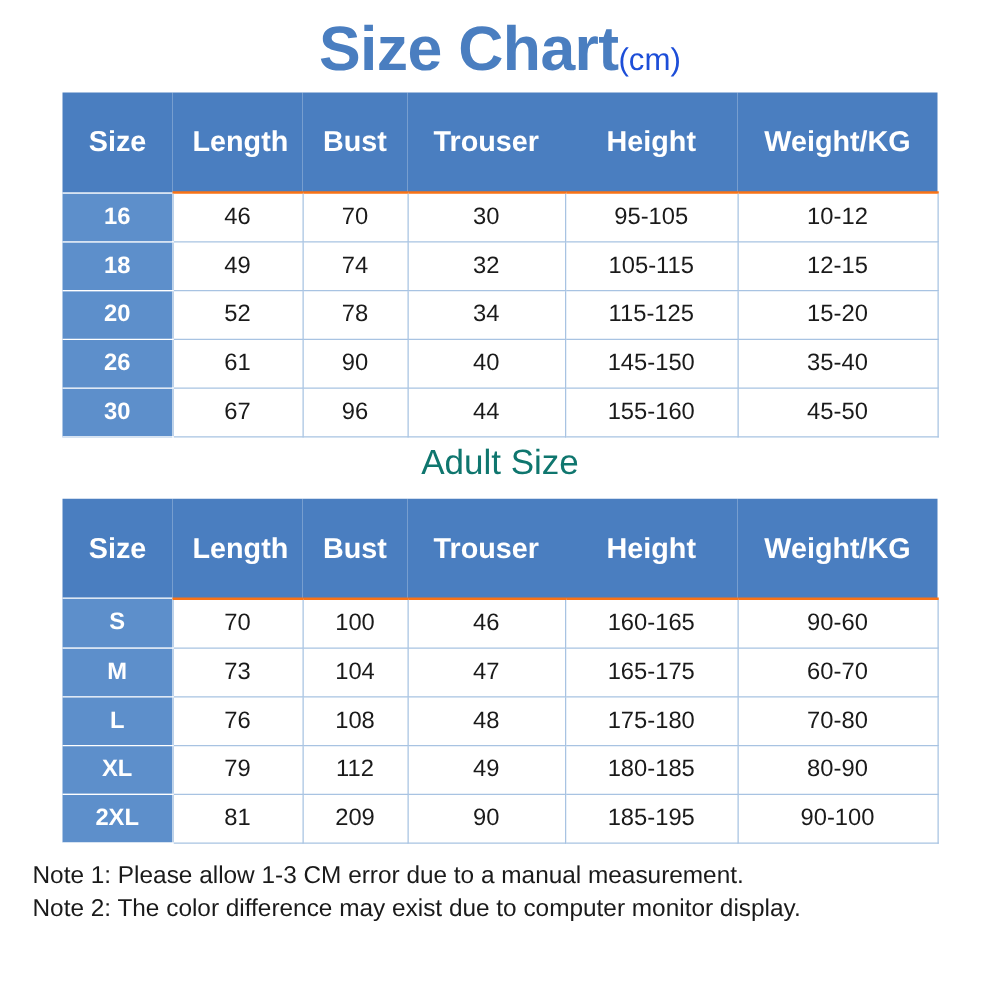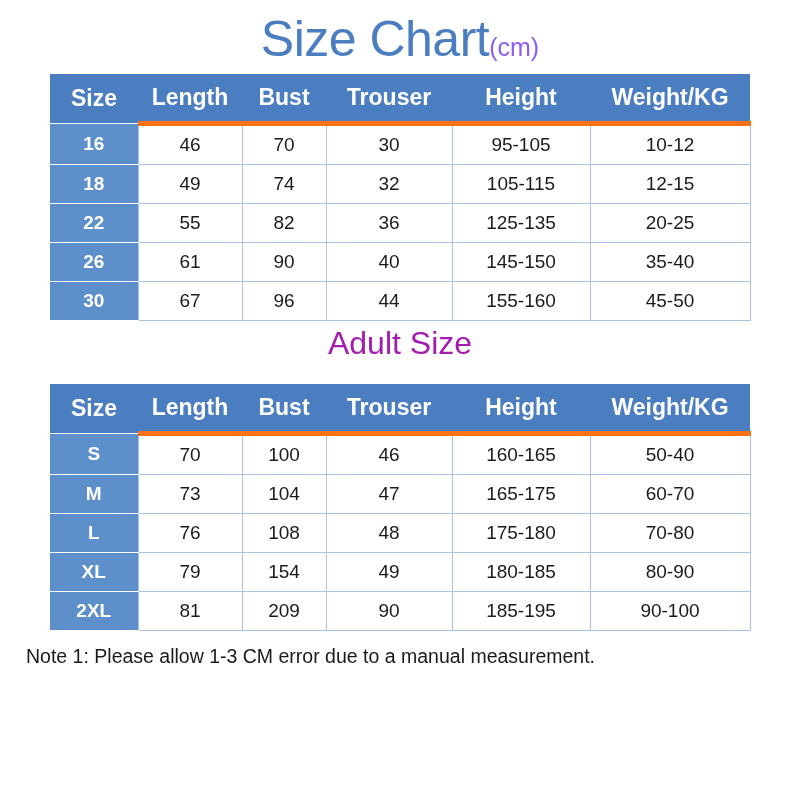--- a/index.html
+++ b/index.html
@@ -23,28 +23,28 @@
 
   
   .title-wrap {
     text-align: center;
     padding-top: 14px;
     line-height: 1;
     white-space: nowrap;
   }
   .title-main {
     font-size: 50px;
-    font-weight: normal;
+    font-weight: bold;
     color: #4a7ec0;
     letter-spacing: -0.5px;
   }
   .title-unit {
     font-size: 25px;
     font-weight: normal;
-    color: #8b5cf6;
+    color: #1d4ed8;
     vertical-align: baseline;
   }
 
   
   .table-block {
     margin: 0 auto;
     width: 700px;
   }
   table.size-table {
     border-collapse: collapse;
@@ -59,21 +59,21 @@
   table.size-table col.c-weight { width: 160px; }
 
   table.size-table thead th {
     background: #4a7ec0;
     color: #ffffff;
     font-size: 23px;
     font-weight: bold;
     height: 47px;
     text-align: center;
     border: none;
-    padding: 0;
+    padding: 16px;
   }
   table.size-table tbody td {
     background: #5d8fcb;
     color: #ffffff;
     height: 38px;
     text-align: center;
     font-size: 19px;
     font-weight: bold;
     padding: 0;
     border-top: 1px solid #ffffff;
@@ -82,28 +82,28 @@
   table.size-table tbody td.val {
     background: #ffffff;
     color: #1a1a1a;
     font-weight: normal;
     font-size: 19px;
     border-top: 1px solid #a8c3e2;
     border-bottom: 1px solid #a8c3e2;
     border-left: 1px solid #a8c3e2;
     border-right: 1px solid #a8c3e2;
   }
-  table.size-table tbody tr:first-child td.val { border-top: 5px solid #f97316; }
+  table.size-table tbody tr:first-child td.val { border-top: 2px solid #f97316; }
 
   
   .adult-caption {
     text-align: center;
-    font-size: 32px;
-    color: #a21caf;
-    padding: 3px 0 22px 0;
+    font-size: 28px;
+    color: #0f766e;
+    padding: 3px 0 12px 0;
     line-height: 1.2;
   }
 
   
   .notes {
     margin: 12px 0 4px 0;
     padding-left: 26px;
     padding-right: 16px;
   }
   .note-line {
@@ -156,26 +156,26 @@
         </tr>
         <tr>
           <td>18</td>
           <td class="val">49</td>
           <td class="val">74</td>
           <td class="val">32</td>
           <td class="val">105-115</td>
           <td class="val">12-15</td>
         </tr>
         <tr>
-          <td>22</td>
-          <td class="val">55</td>
-          <td class="val">82</td>
-          <td class="val">36</td>
-          <td class="val">125-135</td>
-          <td class="val">20-25</td>
+          <td>20</td>
+          <td class="val">52</td>
+          <td class="val">78</td>
+          <td class="val">34</td>
+          <td class="val">115-125</td>
+          <td class="val">15-20</td>
         </tr>
         <tr>
           <td>26</td>
           <td class="val">61</td>
           <td class="val">90</td>
           <td class="val">40</td>
           <td class="val">145-150</td>
           <td class="val">35-40</td>
         </tr>
         <tr>
@@ -212,55 +212,56 @@
           <th>Weight/KG</th>
         </tr>
       </thead>
       <tbody>
         <tr>
           <td>S</td>
           <td class="val">70</td>
           <td class="val">100</td>
           <td class="val">46</td>
           <td class="val">160-165</td>
-          <td class="val">50-40</td>
+          <td class="val">90-60</td>
         </tr>
         <tr>
           <td>M</td>
           <td class="val">73</td>
           <td class="val">104</td>
           <td class="val">47</td>
           <td class="val">165-175</td>
           <td class="val">60-70</td>
         </tr>
         <tr>
           <td>L</td>
           <td class="val">76</td>
           <td class="val">108</td>
           <td class="val">48</td>
           <td class="val">175-180</td>
           <td class="val">70-80</td>
         </tr>
         <tr>
           <td>XL</td>
           <td class="val">79</td>
-          <td class="val">154</td>
+          <td class="val">112</td>
           <td class="val">49</td>
           <td class="val">180-185</td>
           <td class="val">80-90</td>
         </tr>
         <tr>
           <td>2XL</td>
           <td class="val">81</td>
           <td class="val">209</td>
           <td class="val">90</td>
           <td class="val">185-195</td>
           <td class="val">90-100</td>
         </tr>
       </tbody>
     </table>
   </div>
 
   <div class="notes">
     <div class="note-line">Note 1: Please allow 1-3 CM error due to a manual measurement.</div>
+    <div class="note-line">Note 2: The color difference may exist due to computer monitor display.</div>
   </div>
 
 </div>
 
 </body></html>

